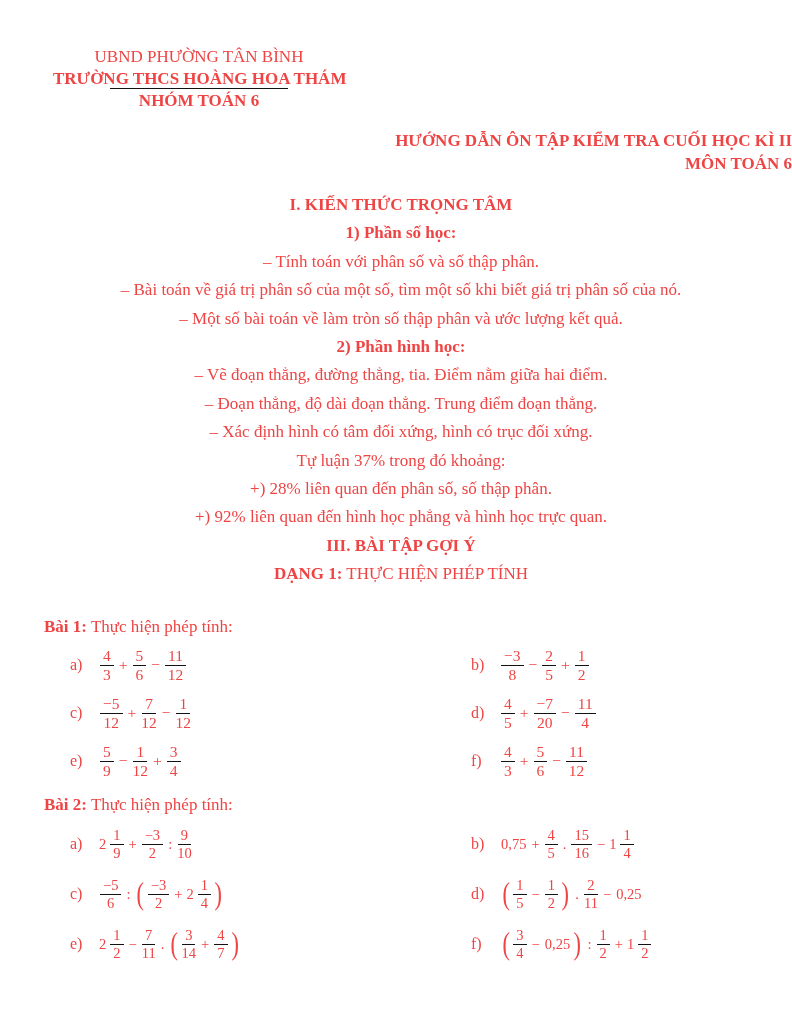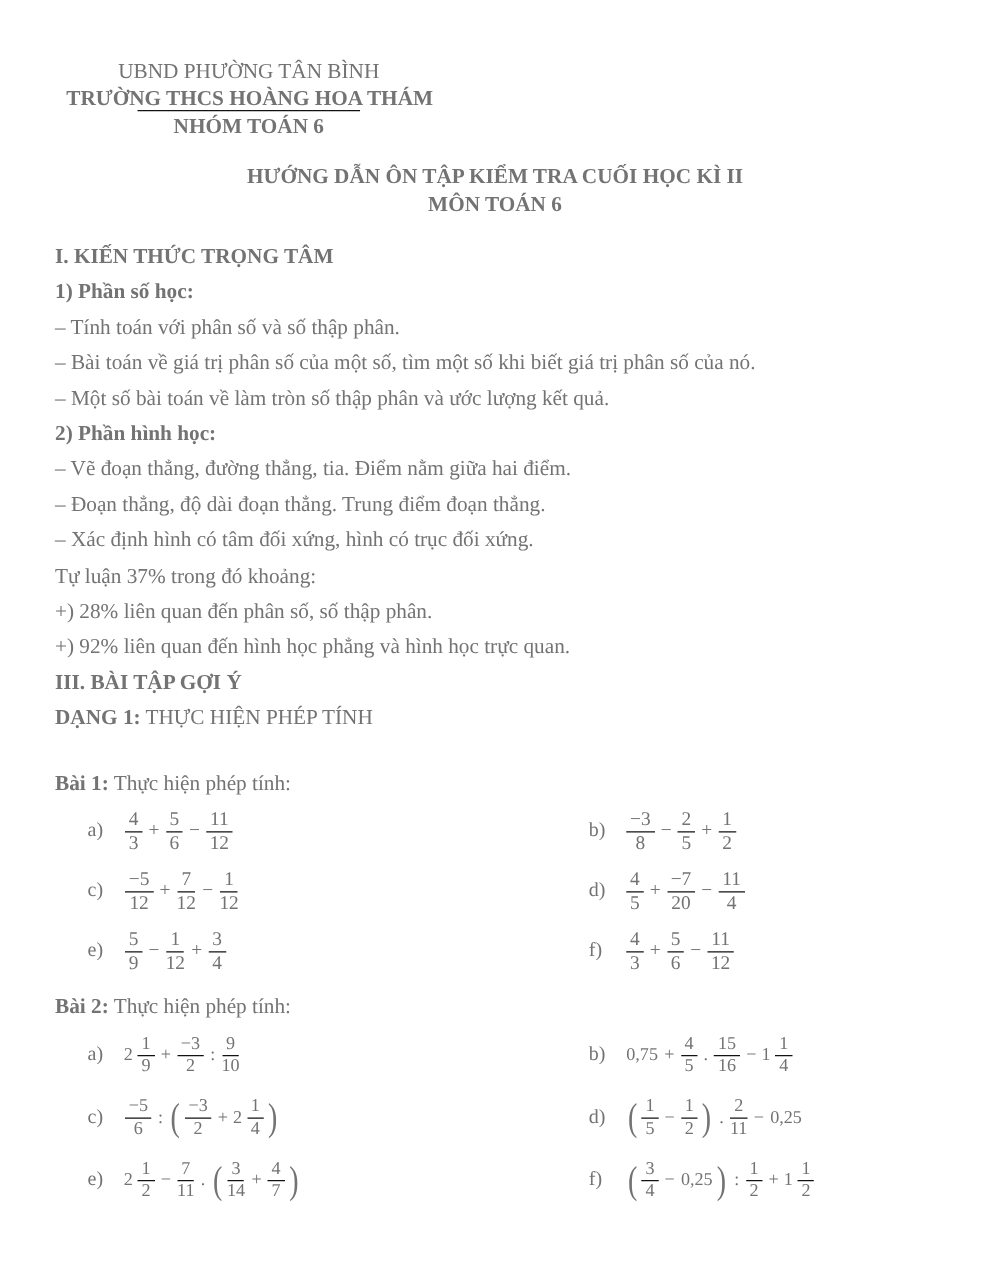--- a/index.html
+++ b/index.html
@@ -1,40 +1,40 @@
 <!DOCTYPE html>
 <html><head>
 <meta charset="utf-8">
 <style>
   html,body{margin:0;padding:0;background:#ffffff;}
   .page{
     position:relative;
     width:792px;height:1024px;
     background:#ffffff;
     font-family:"Liberation Serif",serif;
-    color:#737373;
+    color:#ef4444;
     overflow:hidden;
   }
   
   .header{
     position:absolute;left:53px;top:46px;width:292px;
     text-align:center;font-size:17px;line-height:22px;white-space:nowrap;
   }
   .h-bold{font-weight:bold;}
   .header-rule{
     width:178px;height:0;border-top:1.7px solid #121212;
     margin:-2px auto 1px auto;
   }
   
   .title{
     position:absolute;top:129px;left:0;right:0;
-    text-align:center;font-weight:bold;font-size:17px;line-height:23px;
+    text-align:right;font-weight:bold;font-size:17px;line-height:23px;
   }
   
-  .content{position:absolute;left:44px;top:191px;width:714px;}
+  .content{position:absolute;left:44px;top:191px;width:714px;text-align:center;}
   .cline{font-size:17px;line-height:28.4px;white-space:nowrap;}
   .cline b{font-weight:bold;}
   
   .ex-section{position:absolute;left:44px;right:30px;}
   #bai1{top:613px;}
   #bai2{top:791px;}
   .ex-heading{font-size:17px;line-height:28px;}
   .ex-heading b{font-weight:bold;}
   .ex-grid{display:grid;grid-template-columns:401px 1fr;}
   .ex-item{display:flex;align-items:center;padding-left:26px;}

